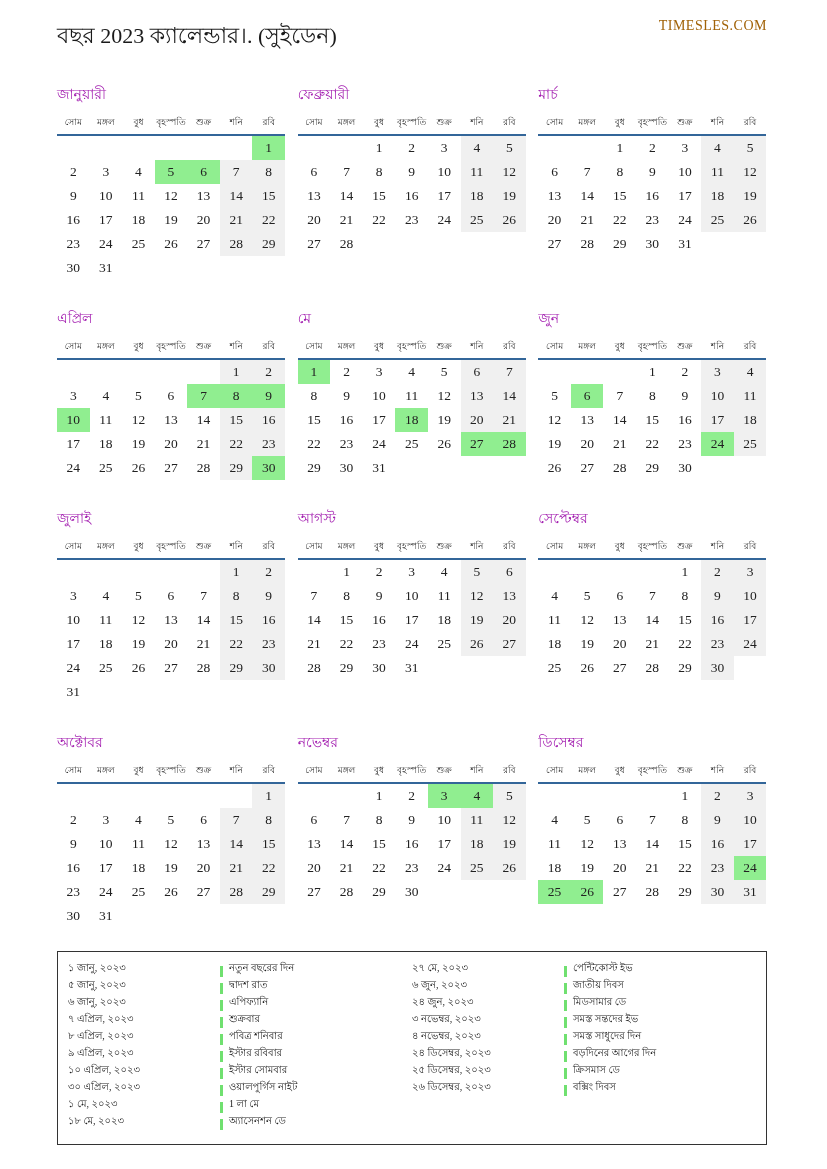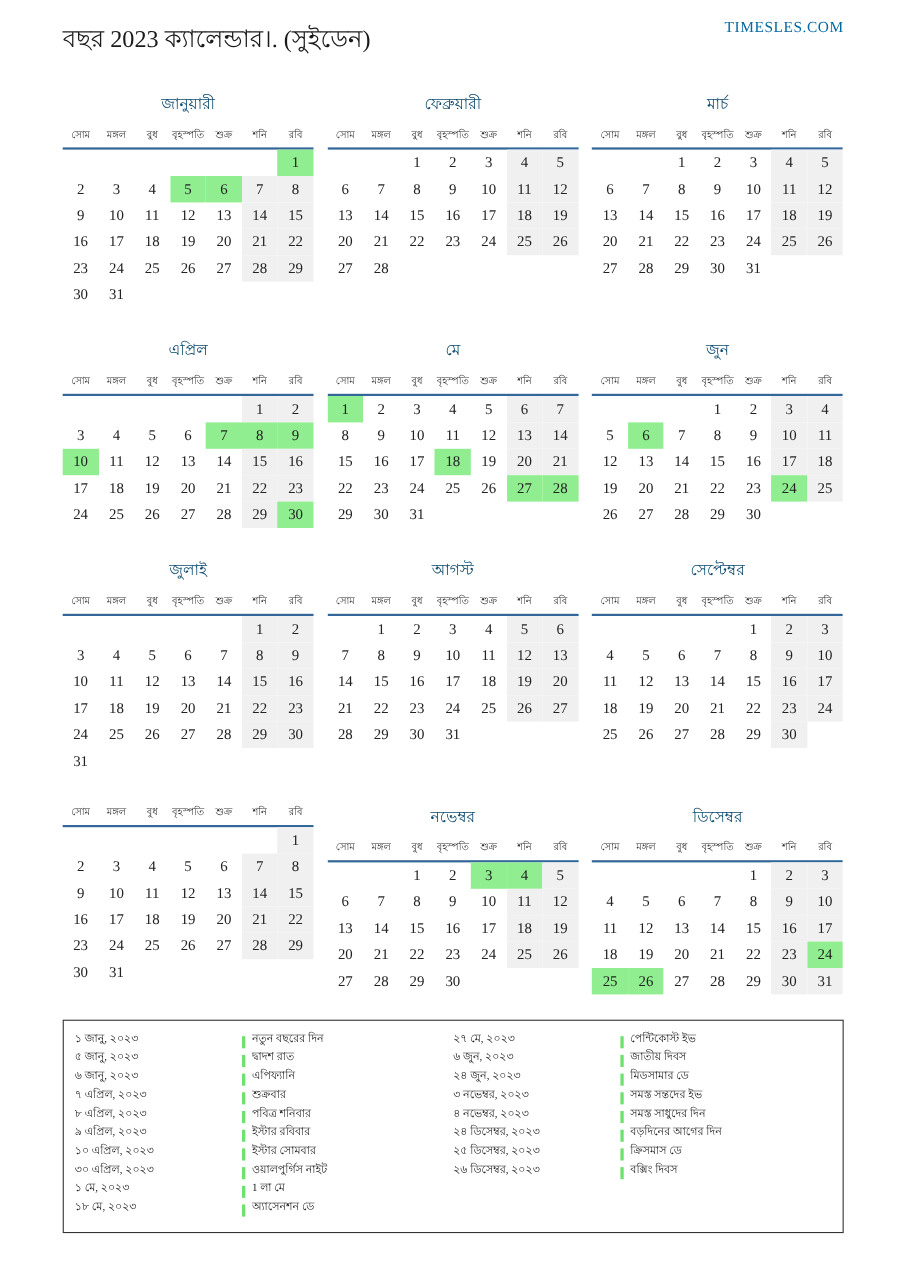--- a/index.html
+++ b/index.html
@@ -6,30 +6,30 @@
   html,body { background:#fff; }
   body {
     width:827px; height:1169px; margin:0 auto; position:relative;
     font-family:"Liberation Serif", serif; color:#222;
   }
   .page { padding:18px 60px 0 57px; }
 
   
   .topbar { display:flex; justify-content:space-between; align-items:flex-start; }
   .page-title { font-size:22px; color:#1a1a1a; }
-  .brand { font-size:14px; color:#0369a1; text-decoration:none; letter-spacing:.5px; }
+  .brand { font-size:14px; color:#a16207; text-decoration:none; letter-spacing:.5px; }
 
   
   .months {
     margin-top:28px;
     display:grid; grid-template-columns:repeat(3,1fr);
     column-gap:12px; row-gap:27px;
   }
   .month { width:228px; }
-  .month-title { text-align:center; color:#0c4a6e; font-size:14px; margin-bottom:8px;font-family:Liberation Mono, monospace; }
+  .month-title { text-align:left; color:#a21caf; font-size:14px; margin-bottom:8px;font-family:Liberation Mono, monospace; }
   .weekdays {
     display:grid; grid-template-columns:repeat(7,1fr);
     border-bottom:2px solid #336699; padding-bottom:4px;
   }
   .weekdays span {
     text-align:center; font-size:9px; color:#333; white-space:nowrap; overflow:visible;
   }
   .week { display:grid; grid-template-columns:repeat(7,1fr); }
   .day {
     height:24px; line-height:24px; text-align:center;
@@ -584,20 +584,21 @@
           <div class="day">25</div>
           <div class="day">26</div>
           <div class="day">27</div>
           <div class="day">28</div>
           <div class="day">29</div>
           <div class="day weekend">30</div>
           <div class="day"></div>
         </div>
       </div>
       <div class="month">
+        <div class="month-title">অক্টোবর</div>
         <div class="weekdays">
           <span>সোম</span>
           <span>মঙ্গল</span>
           <span>বুধ</span>
           <span>বৃহস্পতি</span>
           <span>শুক্র</span>
           <span>শনি</span>
           <span>রবি</span>
         </div>
         <div class="week">

